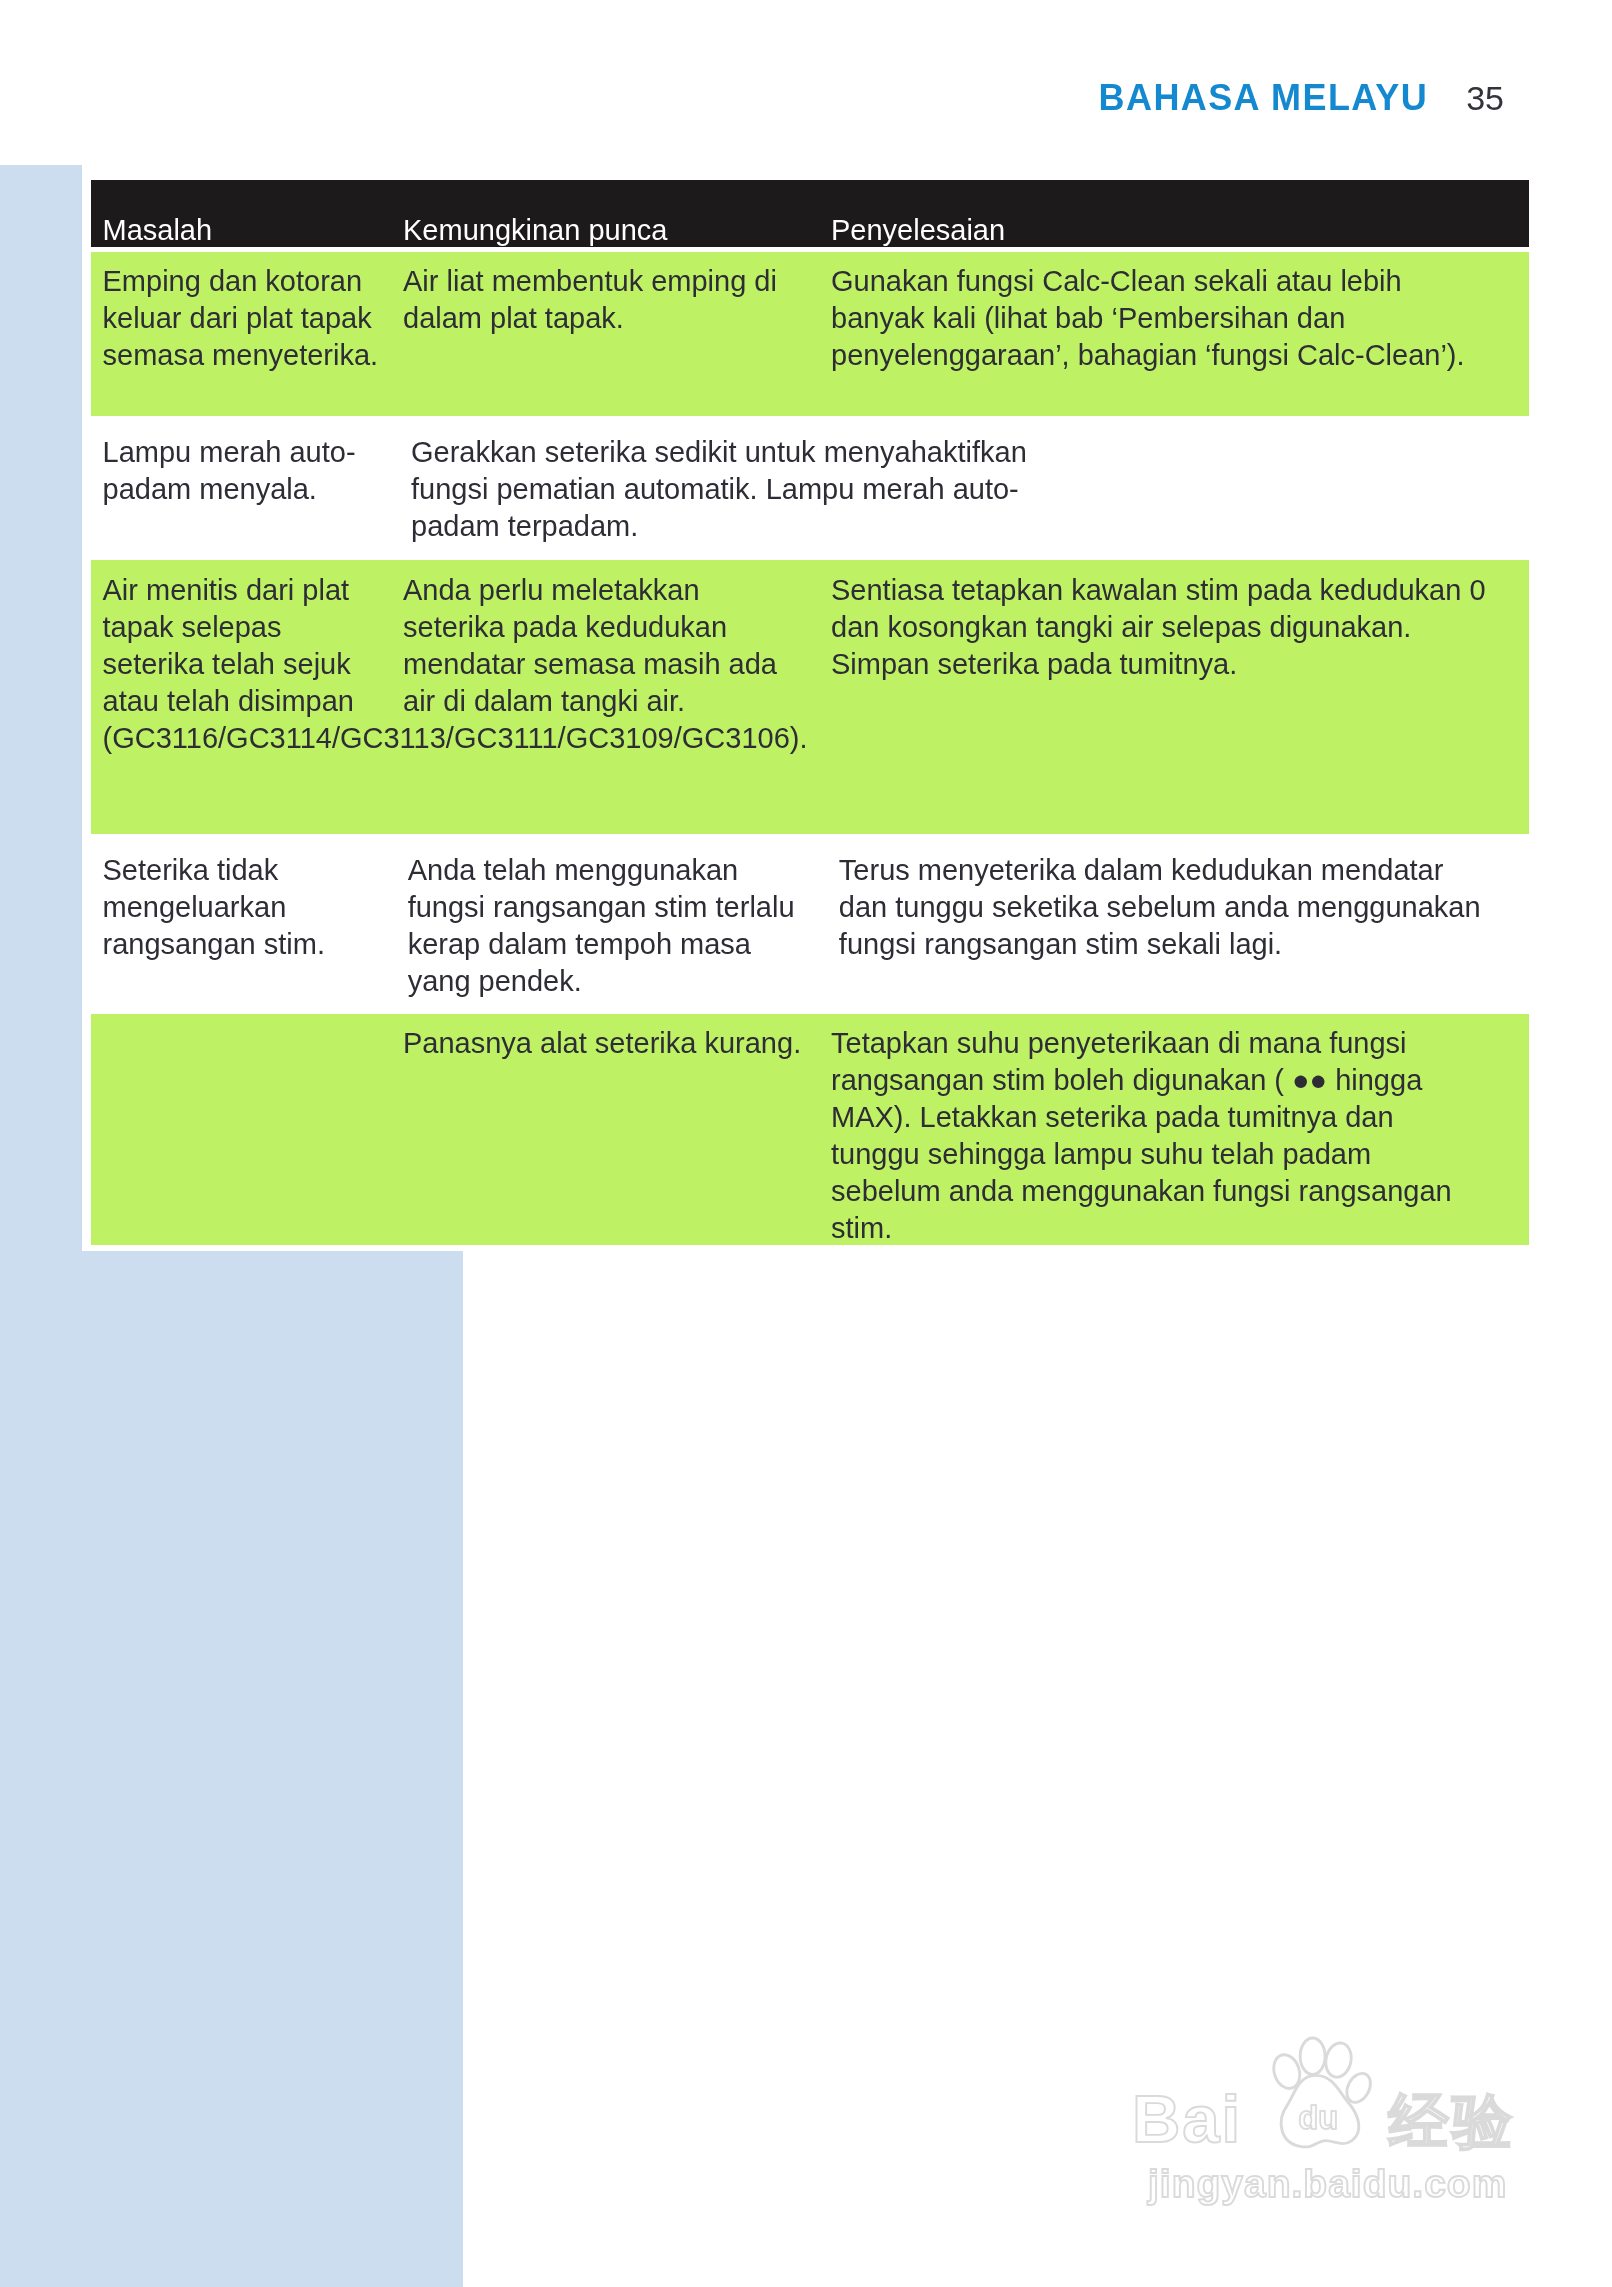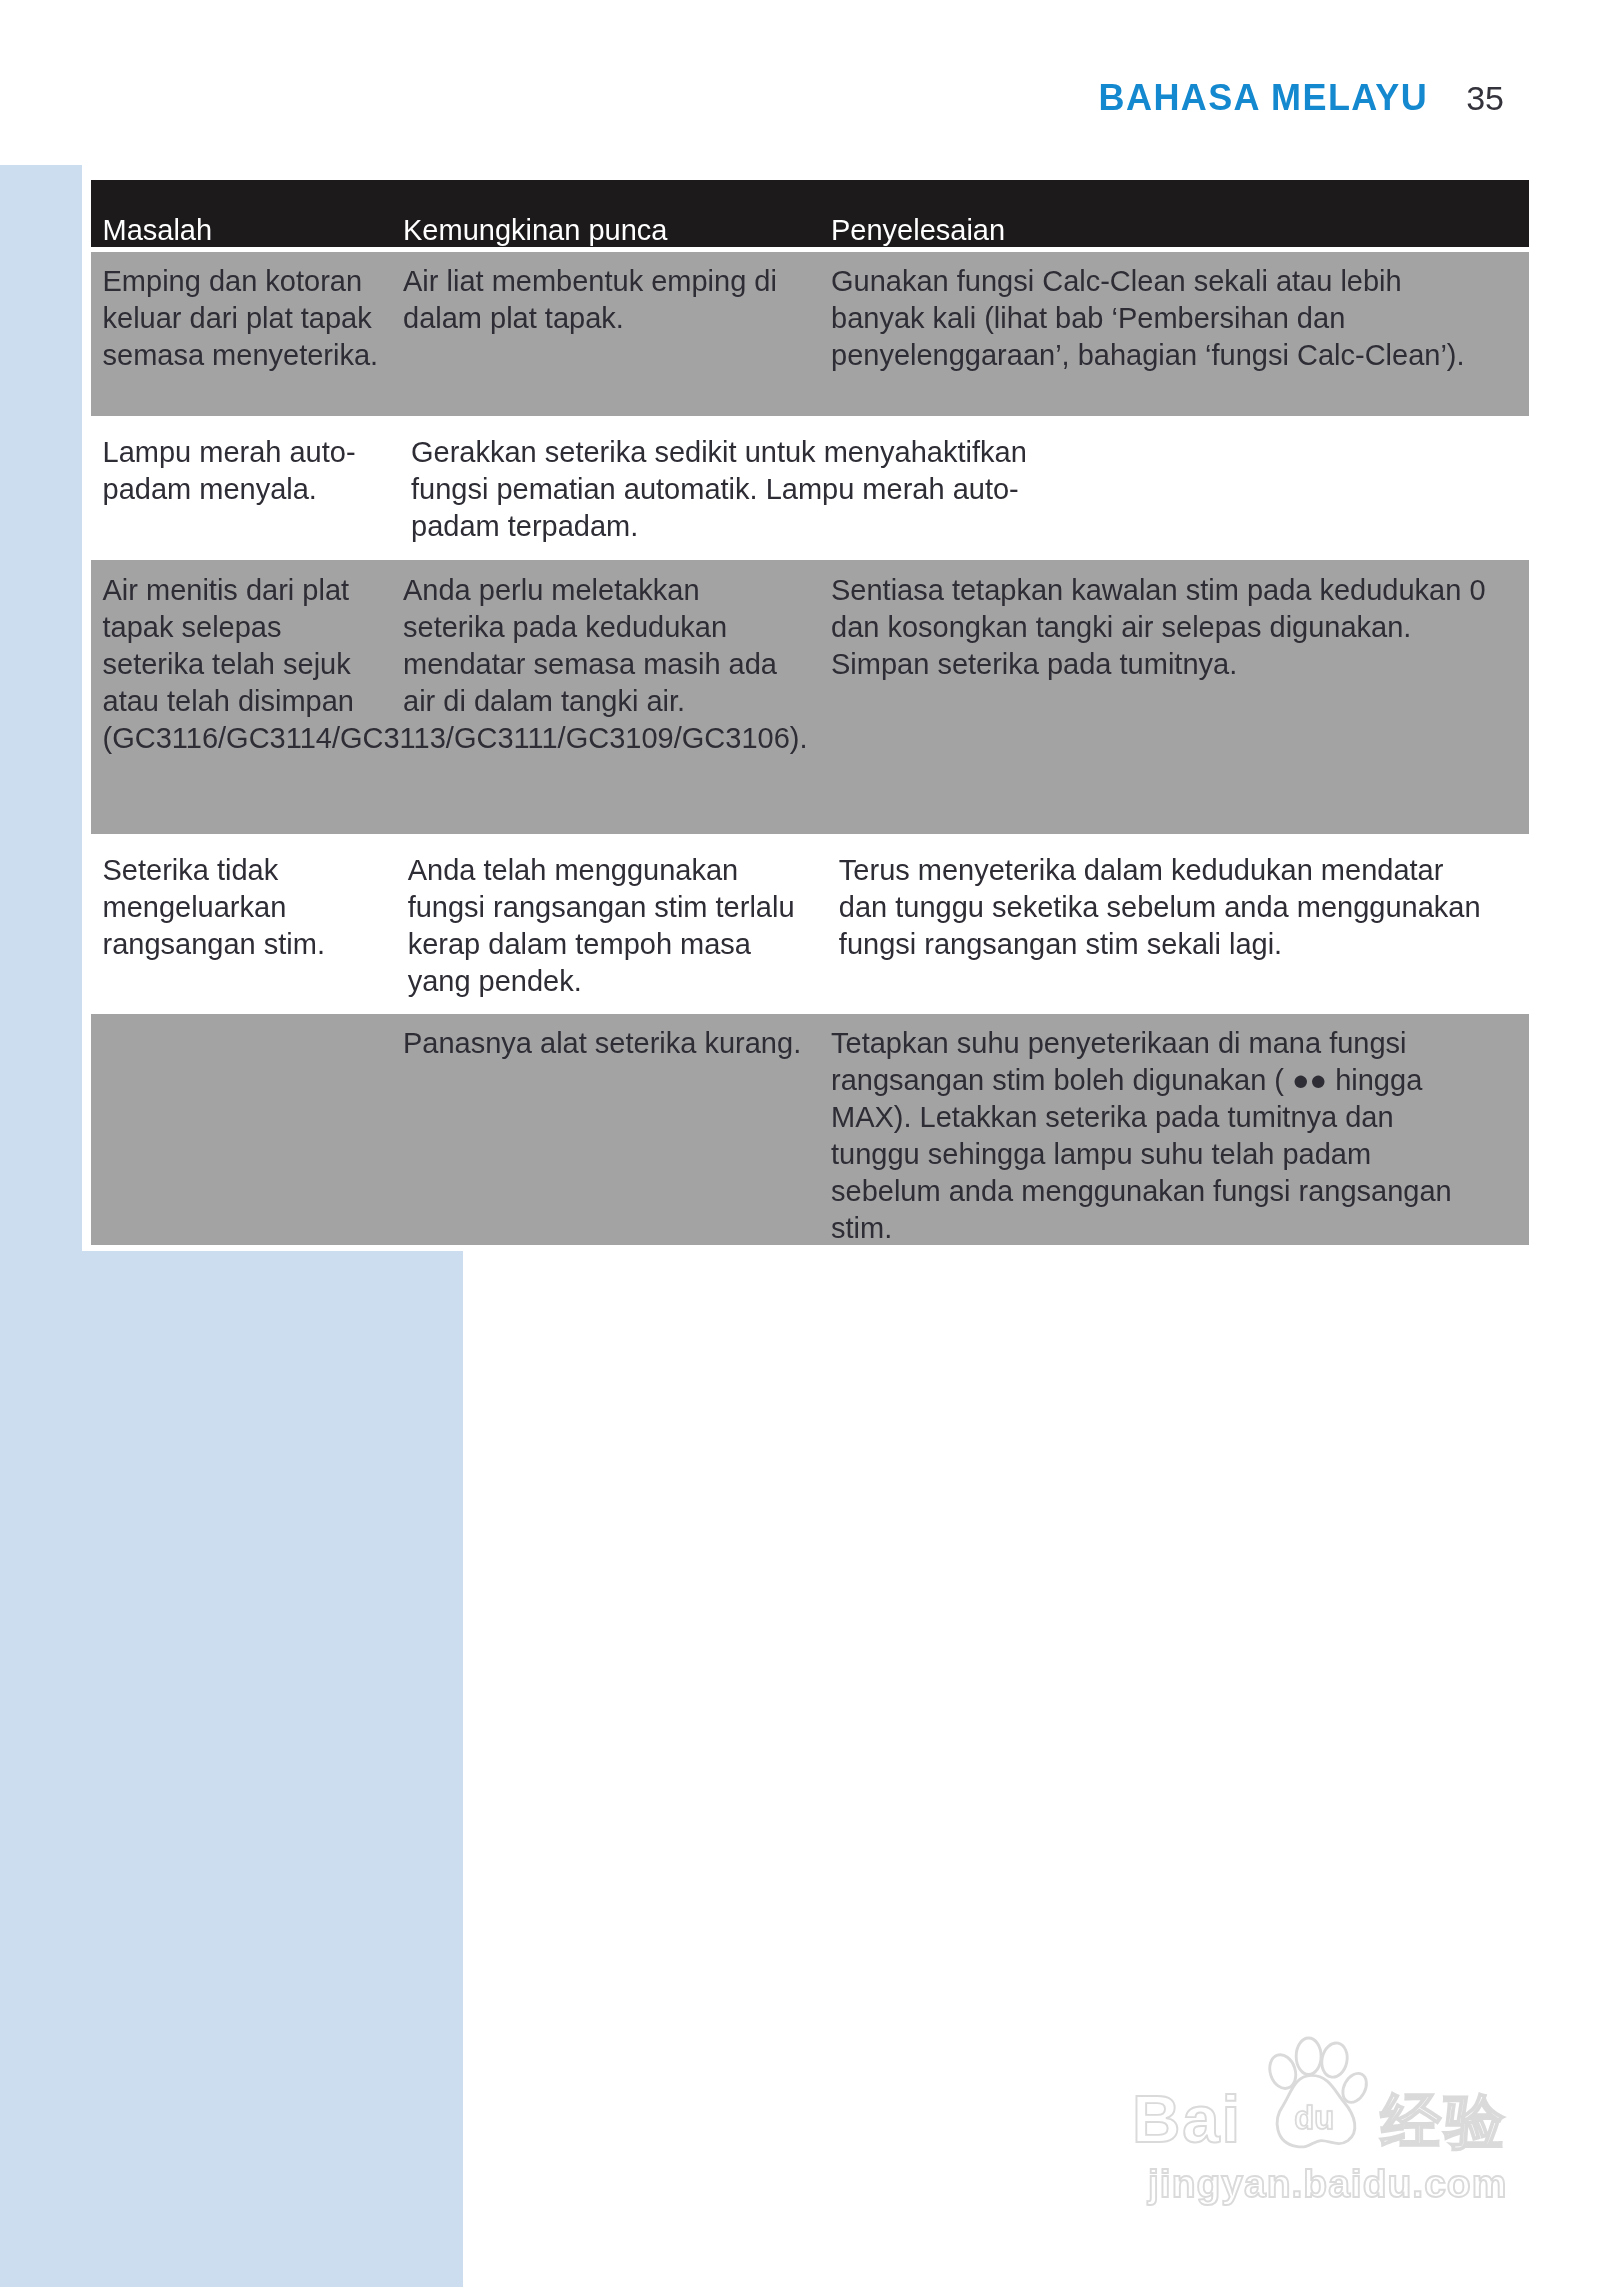--- a/index.html
+++ b/index.html
@@ -65,21 +65,21 @@
   .t-row {
     display: flex;
     font-size: 29px;
     line-height: 37px;
     box-sizing: border-box;
   }
   .t-row > div, .t-headrow > div { box-sizing: border-box; }
   .col-problem  { width: 312px; padding-left: 11.5px; padding-right: 21px; }
   .col-cause    { width: 428px; padding-right: 27px; }
   .col-solution { width: 698px; padding-right: 43px; }
-  .row-blue  { background: #a3a3a3; }
+  .row-blue  { background: #bef264; }
   .row-white { background: #ffffff; gap: 8px; }
   .t-row { padding-top: 11.5px; }
   .gap5 { margin-top: 4.8px; }
   .gap7 { margin-top: 6.7px; }
   .h171 { height: 164px; }
   .h136 { height: 131px; }
   .h285 { height: 274px; }
   .h173 { height: 166px; }
   .h240 { height: 231px; }
 
@@ -89,20 +89,21 @@
     left: 1132px; top: 2035px;
     width: 384px;
     color: #ffffff;
     -webkit-text-stroke: 1.9px #dadada;
     text-shadow: 0 0 1px #e3e3e3;
   }
   .wm-row1 {
     display: flex;
     align-items: flex-end;
     gap: 10px;
+    justify-content: space-between;
   }
   .wm-bai {
     font-size: 67px;
     font-weight: bold;
     letter-spacing: 1.9px;
     line-height: 1;
   }
   .wm-paw { width: 115px; height: 123px; margin: 0 1.9px -5.8px 1.9px; }
   .wm-cn {
     font-size: 60px;

